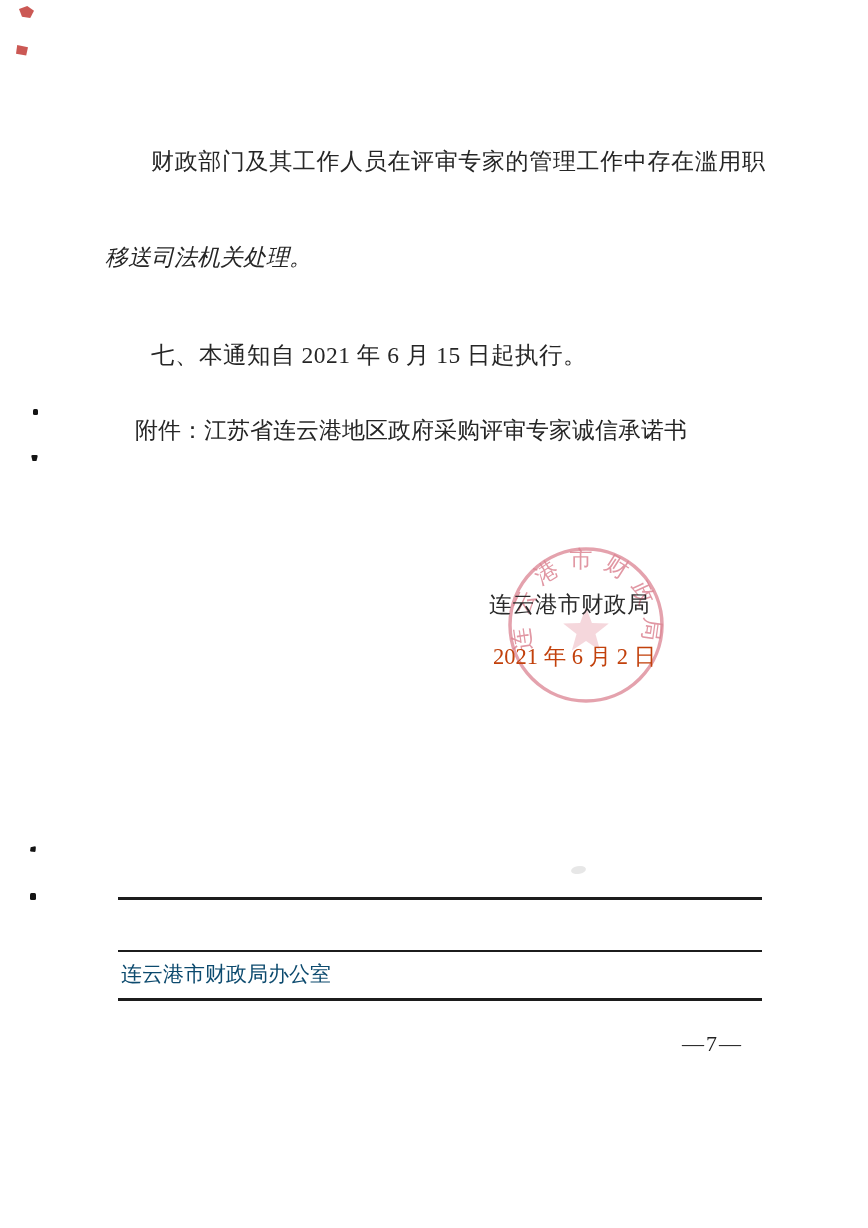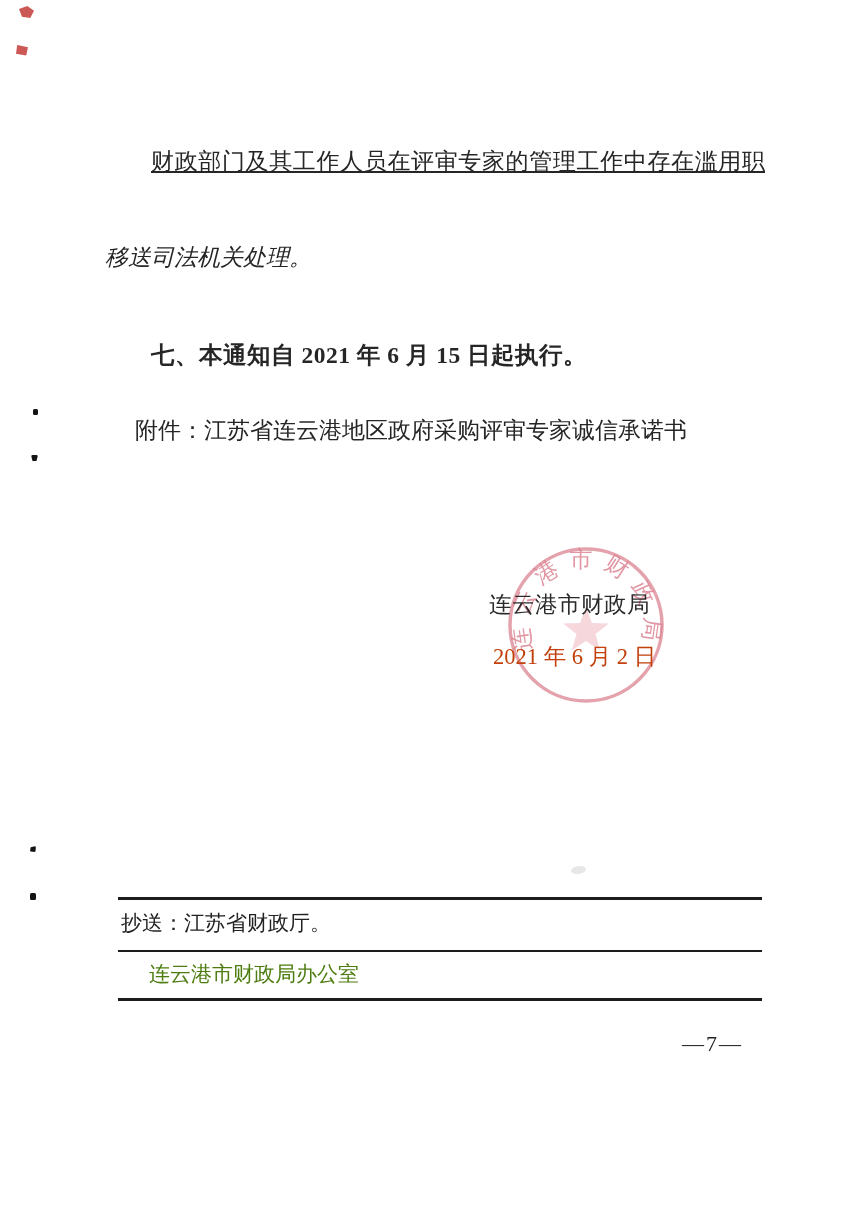--- a/index.html
+++ b/index.html
@@ -6,27 +6,27 @@
   .page {
     position:relative; width:868px; height:1228px; margin:0 auto;
     background:#ffffff; overflow:hidden;
     font-family:"Liberation Serif","DejaVu Serif",serif;
     color:#262626;
   }
 
   
   .body-text { position:absolute; left:105px; top:138px; width:660px;
     font-size:23px; line-height:48px; }
-  .jline { text-align:justify;text-decoration:underline; }
+  .jline { text-align:justify; }
   .jline::after { content:""; display:inline-block; width:100%; height:0; }
   .indent { text-indent:46px; }
   .plain { text-align:left;font-style:italic; }
 
   .item7 { position:absolute; left:105px; top:331px; width:700px;
-    font-size:23.5px; line-height:48px; font-weight:bold; text-indent:46px;
+    font-size:23.5px; line-height:48px; font-weight:normal; text-indent:46px;
     letter-spacing:0.5px; }
 
   .attach { position:absolute; left:89px; top:407px; width:720px;
     font-size:23px; line-height:48px; text-indent:46px; }
 
   
   .sig-org  { position:absolute; left:489px; top:588px; font-size:22.5px;
     line-height:34px; letter-spacing:0.5px; z-index:2; color:#2a2a2a; }
   .sig-date { position:absolute; left:493px; top:640px; font-size:22.5px;
     line-height:34px; z-index:2; color:#c2410c; }
@@ -38,21 +38,21 @@
   .footer-rule { position:absolute; left:118px; width:644px; background:#1c1c1c; }
   .rule-top { top:897px; height:3px; }
   .rule-mid { top:950px; height:2px; }
   .rule-bot { top:998px; height:3px; }
 
   .cc { position:absolute; left:121px; top:911px; font-size:21px;
     line-height:25px; color:#222; }
 
   .office-row { position:absolute; left:121px; top:961px; width:641px;
     display:flex; justify-content:space-between; font-size:21px;
-    line-height:26px; color:#4d7c0f;margin-left:28px; }
+    line-height:26px; color:#0c4a6e; }
 
   .pagenum { position:absolute; left:682px; top:1031px; font-size:22px;
     letter-spacing:2px; color:#222; }
 
   
   .dot { position:absolute; background:#141414; border-radius:1.5px; }
   .dot1 { left:33px; top:409px; width:5px; height:6px; }
   .dot2 { left:31px; top:455px; width:7px; height:6px; clip-path:polygon(0 0,100% 0,78% 100%,22% 100%); }
   .dot3 { left:30px; top:846px; width:6px; height:6px; clip-path:polygon(10% 20%,100% 0,90% 100%,0 90%); }
   .dot4 { left:30px; top:893px; width:6px; height:7px; }
@@ -95,21 +95,20 @@
     <text font-size="23" fill="#dc8694" opacity="0.85" letter-spacing="10" font-family="Liberation Serif, DejaVu Serif, serif">
       <textPath href="#sealArc" startOffset="50%" text-anchor="middle">连云港市财政局</textPath>
     </text>
     <polygon points="90,76 95.9,91.9 112.8,92.6 99.5,103.1 104.1,119.4 90,110 75.9,119.4 80.5,103.1 67.2,92.6 84.1,91.9" fill="#e8a7b2" opacity="0.45"></polygon>
   </svg>
 
   <div class="sig-org">连云港市财政局</div>
   <div class="sig-date">2021 年 6 月 2 日</div>
 
   <div class="footer-rule rule-top"></div>
-  <div class="cc">抄送：江苏省财政厅。</div>
   <div class="footer-rule rule-mid"></div>
   <div class="office-row">
     <span>连云港市财政局办公室</span>
   </div>
   <div class="footer-rule rule-bot"></div>
 
   <div class="pagenum">—7—</div>
 
 </div>
 

